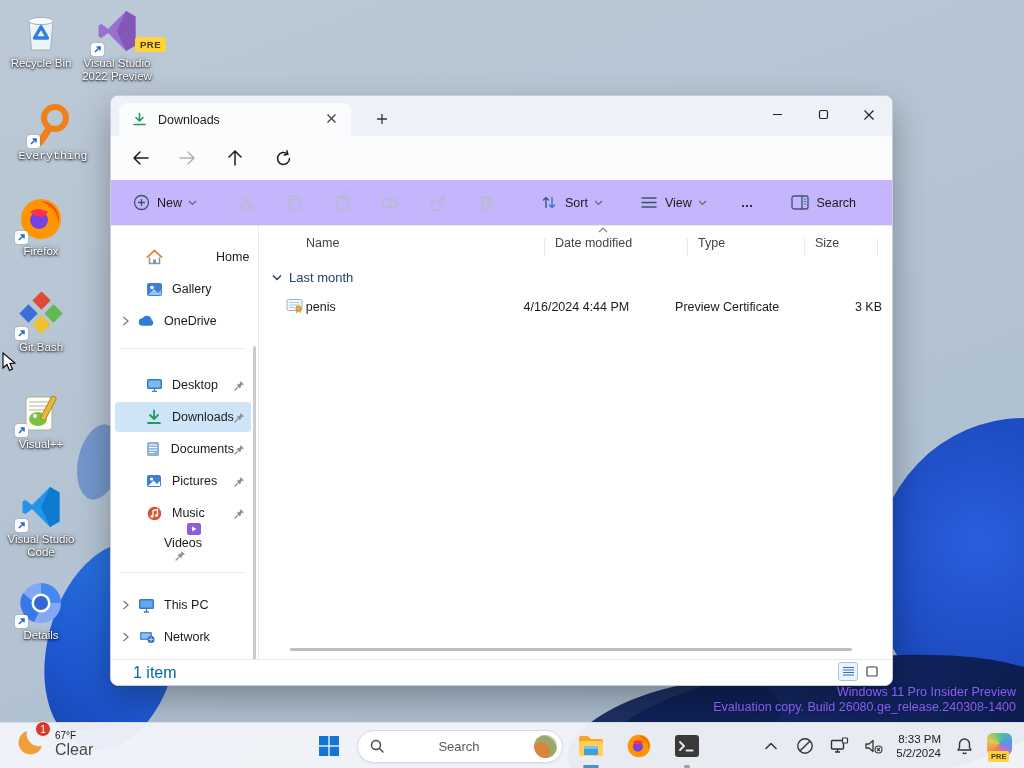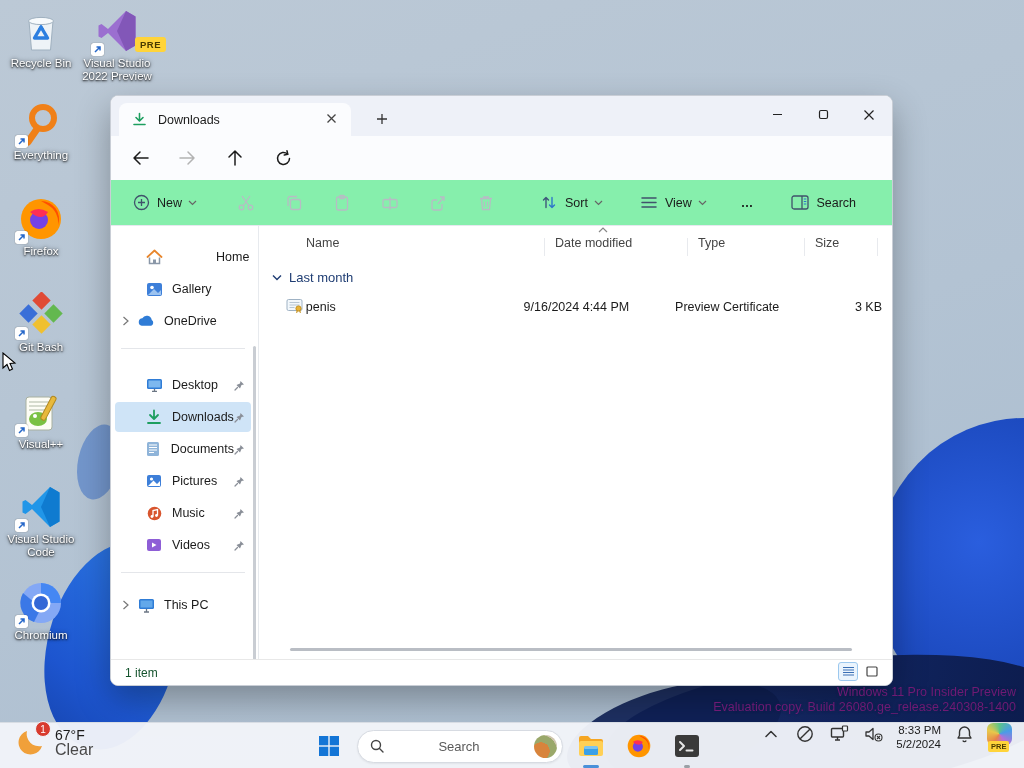--- a/index.html
+++ b/index.html
@@ -42,21 +42,21 @@
             justify-content:center; font-size:16px; color:#333; border-radius:4px; }
   .wctl { position:absolute; top:0; height:37px; width:46px; display:flex; align-items:center; justify-content:center; }
   .navbar { position:absolute; left:0; top:40px; width:100%; height:44px; background:#fbfcfe; }
   .navbtn { position:absolute; top:10px; width:24px; height:24px; display:flex; align-items:center; justify-content:center; border-radius:4px; }
   .addrbar { position:absolute; left:200px; top:46px; width:300px; height:32px; background:#fff;
              border:1px solid #e4e7ec; border-radius:4px; display:flex; align-items:center; padding:0 10px; gap:8px; }
   .addr-path { font-size:12.5px; color:#1b1b1b; }
   .searchbar { position:absolute; left:510px; top:46px; width:262px; height:32px; background:#fff;
                border:1px solid #e4e7ec; border-radius:4px; display:flex; align-items:center; padding:0 10px; }
   .search-ph { font-size:12.5px; color:#767676; flex:1; }
-  .toolbar { position:absolute; left:0; top:84px; width:100%; height:46px; background:#86efac;
+  .toolbar { position:absolute; left:0; top:84px; width:100%; height:46px; background:#c4b5fd;
              border-bottom:1px solid #e6e9ef; display:flex; align-items:center; }
   .tbtn { display:flex; align-items:center; gap:6px; font-size:12.5px; color:#1b1b1b; padding:6px 8px; border-radius:4px; }
   .tico { display:flex; align-items:center; justify-content:center; width:20px; height:20px; }
   .body { position:absolute; left:0; top:130px; width:100%; height:435px; background:#fff; }
   .sidebar { position:absolute; left:0; top:0; width:148px; height:100%; border-right:1px solid #e7eaee; background:#fff; }
   .side-item { position:absolute; left:4px; width:136px; height:30px; display:flex; align-items:center; border-radius:4px; }
   .side-item.sel { background:#cfe4f7; }
   .schev { width:16px; display:flex; justify-content:center; }
   .sicon { width:18px; height:18px; margin-left:14px; margin-right:9px; display:flex; align-items:center; justify-content:center; }
   .sicon.indent0 { margin-left:30px; }
@@ -66,47 +66,47 @@
   .sscroll { position:absolute; left:142px; top:120px; width:3px; height:320px; background:#c9cdd3; border-radius:2px; }
   .content { position:absolute; left:149px; top:0; right:0; height:100%; }
   .cols { position:absolute; left:8px; top:10px; right:10px; height:24px; display:flex; font-size:12.5px; color:#444; }
   .colsep { width:1px; height:18px; background:#e8eaee; margin-top:2px; }
   .group-row { position:absolute; left:12px; top:44px; display:flex; align-items:center; gap:7px; }
   .group-lbl { font-size:13px; color:#1f3d73; }
   .file-row { position:absolute; left:8px; top:66px; right:10px; height:30px; display:flex; align-items:center; font-size:12.5px; color:#1b1b1b; }
   .hscroll { position:absolute; left:30px; right:40px; bottom:10px; height:3px; background:#b9bdc4; border-radius:2px; }
   .statusbar { position:absolute; left:0; bottom:0; width:100%; height:26px; background:#fff; border-top:1px solid #e8e8e8;
                display:flex; align-items:center; padding:0 14px; }
-  .status-txt { font-size:12px; color:#14532d; }
+  .status-txt { font-size:16px; color:#0369a1;margin-left:8px; }
   .viewtoggle { position:absolute; right:10px; bottom:4px; display:flex; gap:4px; }
   .vt { width:20px; height:19px; display:flex; align-items:center; justify-content:center; border-radius:3px; }
   .vt.on { border:1px solid #9cc8ee; background:#eaf4fd; }
 
   
-  .watermark { position:absolute; right:8px; top:685px; text-align:right; color:#701a75; font-size:12.5px;
+  .watermark { position:absolute; right:8px; top:685px; text-align:right; color:#8b5cf6; font-size:12.5px;
                line-height:15px; text-shadow:0 0 3px rgba(20,30,60,.45); }
 
   
   .taskbar { position:absolute; left:0; top:722px; width:1024px; height:46px;
              background:rgba(241,244,249,.96); border-top:1px solid #d8dde4; }
   .weather { position:absolute; left:16px; top:4px; display:flex; align-items:center; gap:9px; }
   .moonwrap { position:relative; width:30px; height:30px; }
   .wbadge { position:absolute; right:-5px; top:-6px; width:16px; height:16px; background:#d83b2e; color:#fff;
             border-radius:50%; font-size:10px; display:flex; align-items:center; justify-content:center; border:1.5px solid #f1f4f9; }
-  .wtemp { font-size:14px; color:#1b1b1b; line-height:15px; }
+  .wtemp { font-size:10px; color:#1b1b1b; line-height:15px; }
   .wcond { font-size:16px; color:#484848; line-height:14px; }
   .centerbar { position:absolute; left:309px; top:3px; display:flex; align-items:center; gap:8px; }
   .tb-btn { width:40px; height:40px; display:flex; align-items:center; justify-content:center; position:relative; border-radius:5px; }
   .searchpill { width:206px; height:33px; background:#fff; border:1px solid #d7dbe2; border-radius:17px;
                 display:flex; align-items:center; padding:0 5px 0 12px; gap:8px; box-shadow:0 1px 2px rgba(0,0,0,.06); }
   .sp-text { font-size:13px; color:#5a5a5a; flex:1;text-align:center; }
   .sp-img { width:23px; height:23px; border-radius:50%;
             background:radial-gradient(circle at 30% 70%, #d8843c 0 38%, #9aa86a 39% 70%, #cfc5ae 71%); }
   .indic { position:absolute; bottom:-2px; left:50%; transform:translateX(-50%); height:3px; border-radius:2px; }
-  .tray { position:absolute; right:10px; top:0; height:46px; display:flex; align-items:flex-start; gap:12px; }
+  .tray { position:absolute; right:10px; top:0; height:46px; display:flex; align-items:center; gap:12px; }
   .trayico { display:flex; align-items:center; justify-content:center; width:22px; height:22px; }
   .clock { text-align:right; font-size:11.5px; color:#1b1b1b; line-height:14px; }
   .preico { position:relative; width:27px; height:27px; }
   .preico .blob { width:25px; height:22px; border-radius:6px;
                   background:conic-gradient(#5bc48a, #4a9be8, #b86fd6, #e8824a, #e8c84a, #5bc48a); }
   .preico .tag { position:absolute; left:1px; bottom:-2px; background:#ffd43a; color:#4a3b00; font-size:7.5px;
                  font-weight:bold; padding:1px 3px; border-radius:2px; }
 
   .cursor { position:absolute; left:2px; top:352px; }
 </style>
@@ -140,21 +140,21 @@
     <span class="sc-arrow">
       <svg width="9" height="9" viewBox="0 0 9 9">
           <path d="M2 7 L7 2 M3.5 2 H7 V5.5" stroke="#2667c9" stroke-width="1.5" fill="none"></path>
         </svg>
     </span>
     <span class="pre-badge">PRE</span>
   </div>
   <div class="lbl">Visual Studio 2022 Preview</div>
 </div>
 
-<div class="dicon" style="left:2px; top:100px;">
+<div class="dicon" style="left:14px; top:100px;font-family:Liberation Mono, monospace;">
   <div class="art">
     <svg width="46" height="46" viewBox="0 0 46 46">
       <circle cx="25" cy="18" r="11" fill="none" stroke="#f08018" stroke-width="6"></circle>
       <line x1="19" y1="29" x2="10" y2="42" stroke="#f08018" stroke-width="7" stroke-linecap="round"></line>
     </svg>
     <span class="sc-arrow">
       <svg width="9" height="9" viewBox="0 0 9 9">
           <path d="M2 7 L7 2 M3.5 2 H7 V5.5" stroke="#2667c9" stroke-width="1.5" fill="none"></path>
         </svg>
     </span>
@@ -237,21 +237,21 @@
       <path d="M5 13 a20 20 0 0 0 11 29 l7-14 z" fill="#3b78e7"></path>
       <circle cx="23" cy="23" r="9.5" fill="#fff"></circle>
       <circle cx="23" cy="23" r="7" fill="#3367d6"></circle>
     </svg>
     <span class="sc-arrow">
       <svg width="9" height="9" viewBox="0 0 9 9">
           <path d="M2 7 L7 2 M3.5 2 H7 V5.5" stroke="#2667c9" stroke-width="1.5" fill="none"></path>
         </svg>
     </span>
   </div>
-  <div class="lbl">Chromium</div>
+  <div class="lbl">Details</div>
 </div>
 
 <div class="win">
 
   <div class="tabbar">
     <div class="tab">
       <span class="tico">
         <svg width="15" height="15" viewBox="0 0 15 15">
             <path d="M7.5 1.5 v7 M4 5.5 l3.5 3.5 3.5-3.5" stroke="#1d9e5f" stroke-width="1.6" fill="none" stroke-linecap="round" stroke-linejoin="round"></path>
             <path d="M2 12.5 h11" stroke="#1d9e5f" stroke-width="1.6" stroke-linecap="round"></path>
@@ -537,21 +537,21 @@
         </span>
         <span class="slabel">Music</span>
         <span class="pin">
           <svg width="11" height="11" viewBox="0 0 11 11">
               <path d="M6.5 1 L10 4.5 L7.5 5 L6 8.5 L2.5 5 L6 3.5 Z" fill="#8a8f98"></path>
               <path d="M3.5 7.5 L1 10" stroke="#8a8f98" stroke-width="1.2" stroke-linecap="round"></path>
             </svg>
         </span>
       </div>
 
-      <div class="side-item" style="top:304px;">
+      <div class="side-item" style="top:296px;flex-direction:column;">
         <span class="sicon indent0">
           <svg width="16" height="14" viewBox="0 0 16 14">
               <rect x="1" y="1" width="14" height="12" rx="2" fill="#8e5ed6"></rect>
               <path d="M6 4.5 L10.5 7 L6 9.5 Z" fill="#fff"></path>
             </svg>
         </span>
         <span class="slabel">Videos</span>
         <span class="pin">
           <svg width="11" height="11" viewBox="0 0 11 11">
               <path d="M6.5 1 L10 4.5 L7.5 5 L6 8.5 L2.5 5 L6 3.5 Z" fill="#8a8f98"></path>
@@ -571,20 +571,36 @@
         <span class="sicon" style="margin-left:4px;">
           <svg width="17" height="15" viewBox="0 0 17 15">
               <rect x="1" y="1" width="15" height="10" rx="1.5" fill="#2f7cd6"></rect>
               <rect x="2.5" y="2.5" width="12" height="7" fill="#62a8ea"></rect>
               <path d="M6 14 h5 M8.5 11 v3" stroke="#6b7684" stroke-width="1.3"></path>
             </svg>
         </span>
         <span class="slabel">This PC</span>
       </div>
 
+      <div class="side-item" style="top:396px;">
+        <span class="schev" style="margin-left:2px;">
+          <svg width="7" height="10" viewBox="0 0 7 10">
+              <path d="M1.5 1 L6 5 L1.5 9" stroke="#777" stroke-width="1.2" fill="none"></path>
+            </svg>
+        </span>
+        <span class="sicon" style="margin-left:4px;">
+          <svg width="17" height="14" viewBox="0 0 17 14">
+              <rect x="2" y="2" width="12" height="8" rx="1" fill="#4a90d9"></rect>
+              <rect x="3.5" y="3.5" width="9" height="5" fill="#8bc0ef"></rect>
+              <circle cx="13" cy="9.5" r="3.5" fill="#2c6fb8"></circle>
+              <path d="M10.5 9.5 h5 M13 7 v5" stroke="#bcd9f2" stroke-width=".9"></path>
+            </svg>
+        </span>
+        <span class="slabel">Network</span>
+      </div>
 
       <div class="sscroll"></div>
     </div>
 
     <div class="content">
       <svg class="abs" style="left:338px; top:1px;" width="10" height="6" viewBox="0 0 10 6">
           <path d="M1 5 L5 1 L9 5" stroke="#888" stroke-width="1.2" fill="none"></path>
         </svg>
       <div class="cols">
         <div style="width:38px;"></div>
@@ -608,21 +624,21 @@
       <div class="file-row">
         <div style="width:20px; margin-left:18px;">
           <svg width="17" height="15" viewBox="0 0 17 15">
               <rect x="1" y="1.5" width="15" height="11" rx="1.5" fill="#f3f8fc" stroke="#9fb2c4"></rect>
               <path d="M3.5 4.5 h10 M3.5 7 h10 M3.5 9.5 h5" stroke="#b7c6d4" stroke-width="1"></path>
               <circle cx="12.5" cy="10.5" r="2.6" fill="#e8b339" stroke="#c49222"></circle>
               <path d="M11.5 12.5 l-1 2.2 M13.5 12.5 l1 2.2" stroke="#c49222" stroke-width="1.2"></path>
             </svg>
         </div>
         <div style="width:220px;">penis</div>
-        <div style="width:153px;">9/16/2024 4:44 PM</div>
+        <div style="width:153px;">4/16/2024 4:44 PM</div>
         <div style="width:127px;">Preview Certificate</div>
         <div style="width:82px; text-align:right;">3 KB</div>
       </div>
 
       <div class="hscroll"></div>
     </div>
   </div>
 
   <div class="statusbar">
     <span class="status-txt">1 item</span>

